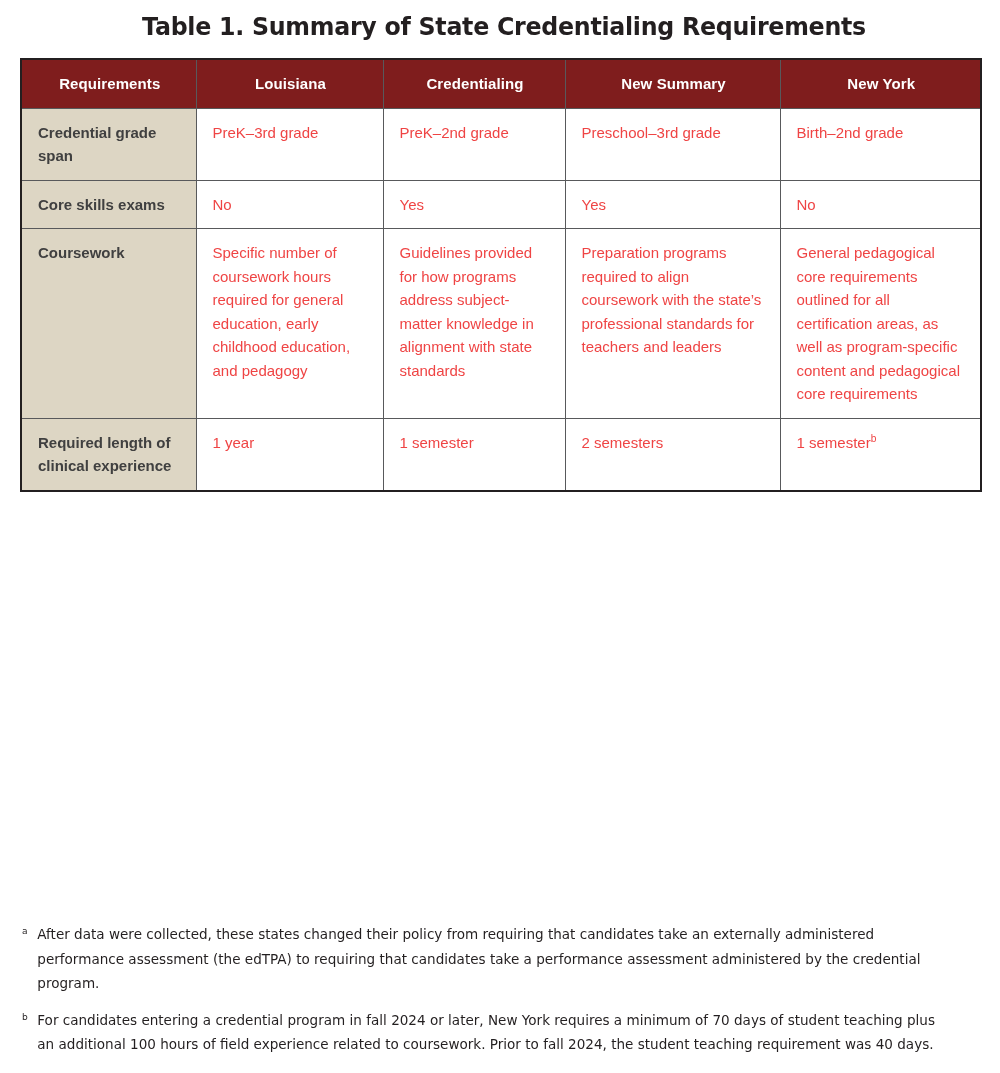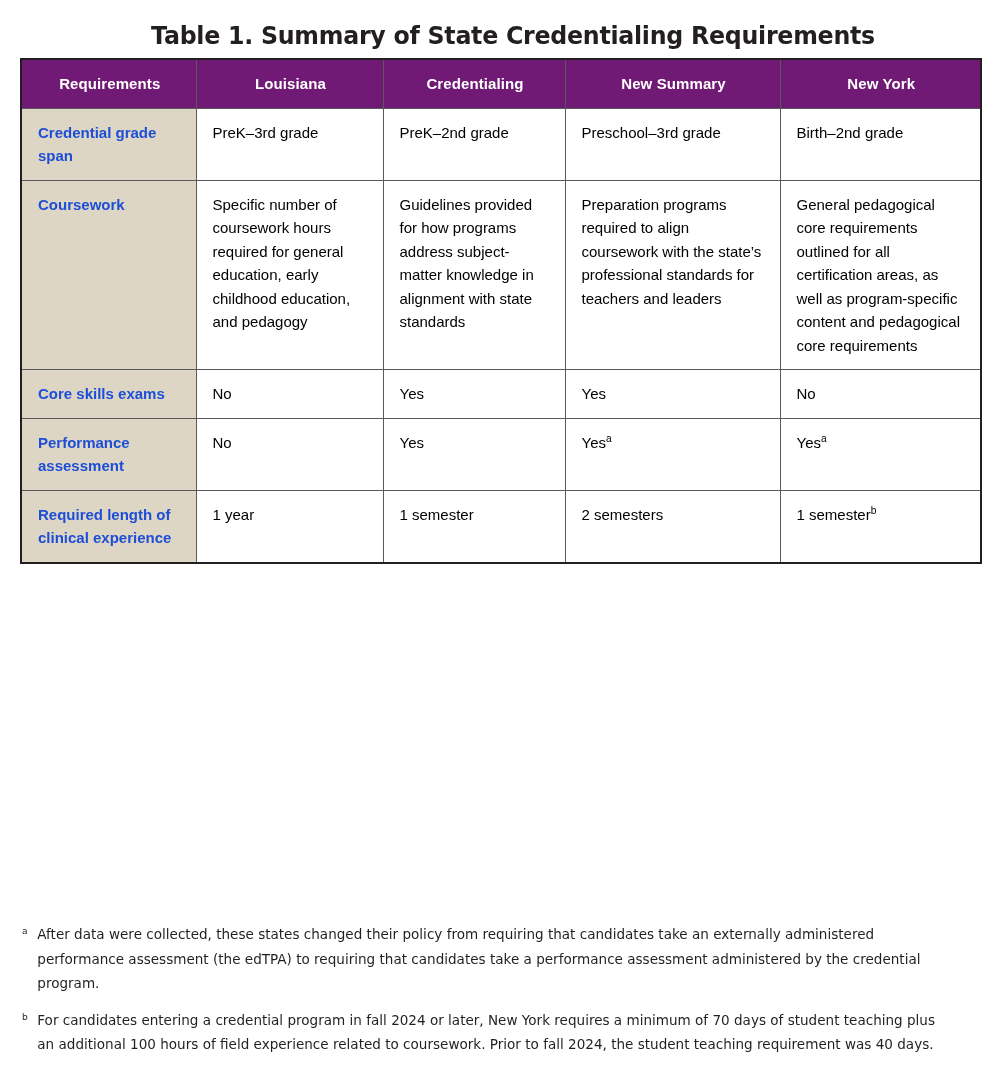--- a/index.html
+++ b/index.html
@@ -13,21 +13,21 @@
     height: 1073px;
     font-family: "Liberation Sans", sans-serif;
     color: #231f20;
     overflow: hidden;
   }
 
   .page {
     position: relative;
     width: 820px;
     height: 1073px;
-    padding: 13px;
+    padding: 4px;
   }
 
   
   .table-title {
     width: 1000px;
     text-align: center;
     font-family: "DejaVu Sans", sans-serif;
     font-weight: bold;
     font-size: 25.5px;
     letter-spacing: -0.3px;
@@ -64,45 +64,45 @@
   table.cred th,
   table.cred td {
     border: 1px solid #58595b;
     vertical-align: top;
     padding: 12px 14px 12px 16px;
     font-size: 15px;
     line-height: 23.5px;
   }
 
   thead th {
-    background: #701a75;
+    background: #7f1d1d;
     color: #ffffff;
     font-weight: bold;
     font-size: 15px;
     text-align: center;
     vertical-align: middle;
     height: 48px;
     padding: 6px 8px;
     border: 1px solid #2b4e6b;
     letter-spacing: 0.1px;
   }
 
   tbody th.rowhead {
     background: #ddd6c4;
-    color: #1d4ed8;
+    color: #404040;
     font-weight: bold;
     text-align: left;
     font-size: 15px;
     line-height: 23.5px;
     padding: 12px 10px 12px 16px;
   }
 
   tbody td.cell {
     background: #ffffff;
-    color: #000000;
+    color: #ef4444;
     font-weight: normal;
   }
 
   sup {
     font-size: 0.68em;
     vertical-align: super;
     line-height: 0;
   }
 
   
@@ -160,43 +160,36 @@
 
         <tr>
           <th class="rowhead">Credential grade span</th>
           <td class="cell">PreK–3rd grade</td>
           <td class="cell">PreK–2nd grade</td>
           <td class="cell">Preschool–3rd grade</td>
           <td class="cell">Birth–2nd grade</td>
         </tr>
 
         <tr>
+          <th class="rowhead">Core skills exams</th>
+          <td class="cell">No</td>
+          <td class="cell">Yes</td>
+          <td class="cell">Yes</td>
+          <td class="cell">No</td>
+        </tr>
+
+        <tr>
           <th class="rowhead">Coursework</th>
           <td class="cell">Specific number of coursework hours required for general education, early childhood education, and pedagogy</td>
           <td class="cell">Guidelines provided for how programs address subject-matter knowledge in alignment with state standards</td>
           <td class="cell">Preparation programs required to align coursework with the state’s professional standards for teachers and leaders</td>
           <td class="cell">General pedagogical core requirements outlined for all certification areas, as well as program-specific content and pedagogical core requirements</td>
         </tr>
 
-        <tr>
-          <th class="rowhead">Core skills exams</th>
-          <td class="cell">No</td>
-          <td class="cell">Yes</td>
-          <td class="cell">Yes</td>
-          <td class="cell">No</td>
-        </tr>
-
-
-        <tr>
-          <th class="rowhead">Performance assessment</th>
-          <td class="cell">No</td>
-          <td class="cell">Yes</td>
-          <td class="cell"><span>Yes</span><sup>a</sup></td>
-          <td class="cell"><span>Yes</span><sup>a</sup></td>
-        </tr>
+
 
         <tr>
           <th class="rowhead">Required length of clinical experience</th>
           <td class="cell">1 year</td>
           <td class="cell">1 semester</td>
           <td class="cell">2 semesters</td>
           <td class="cell"><span>1 semester</span><sup>b</sup></td>
         </tr>
 
 

